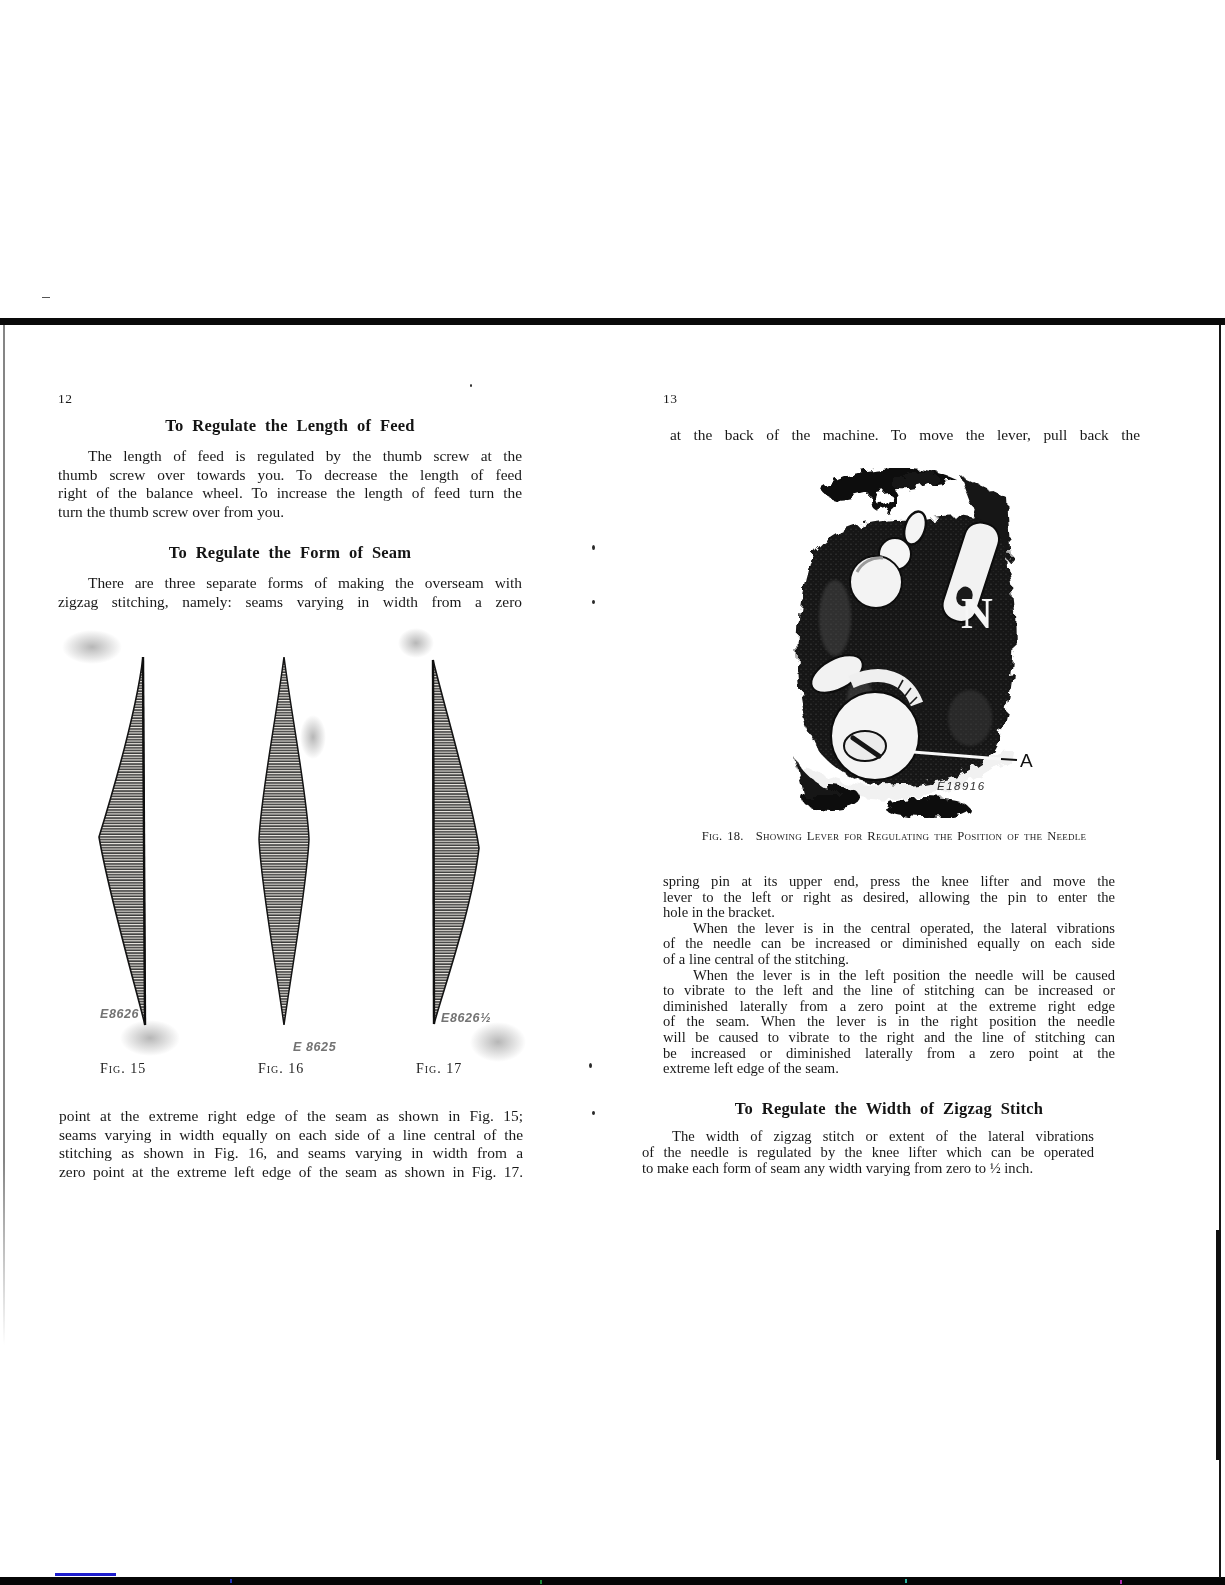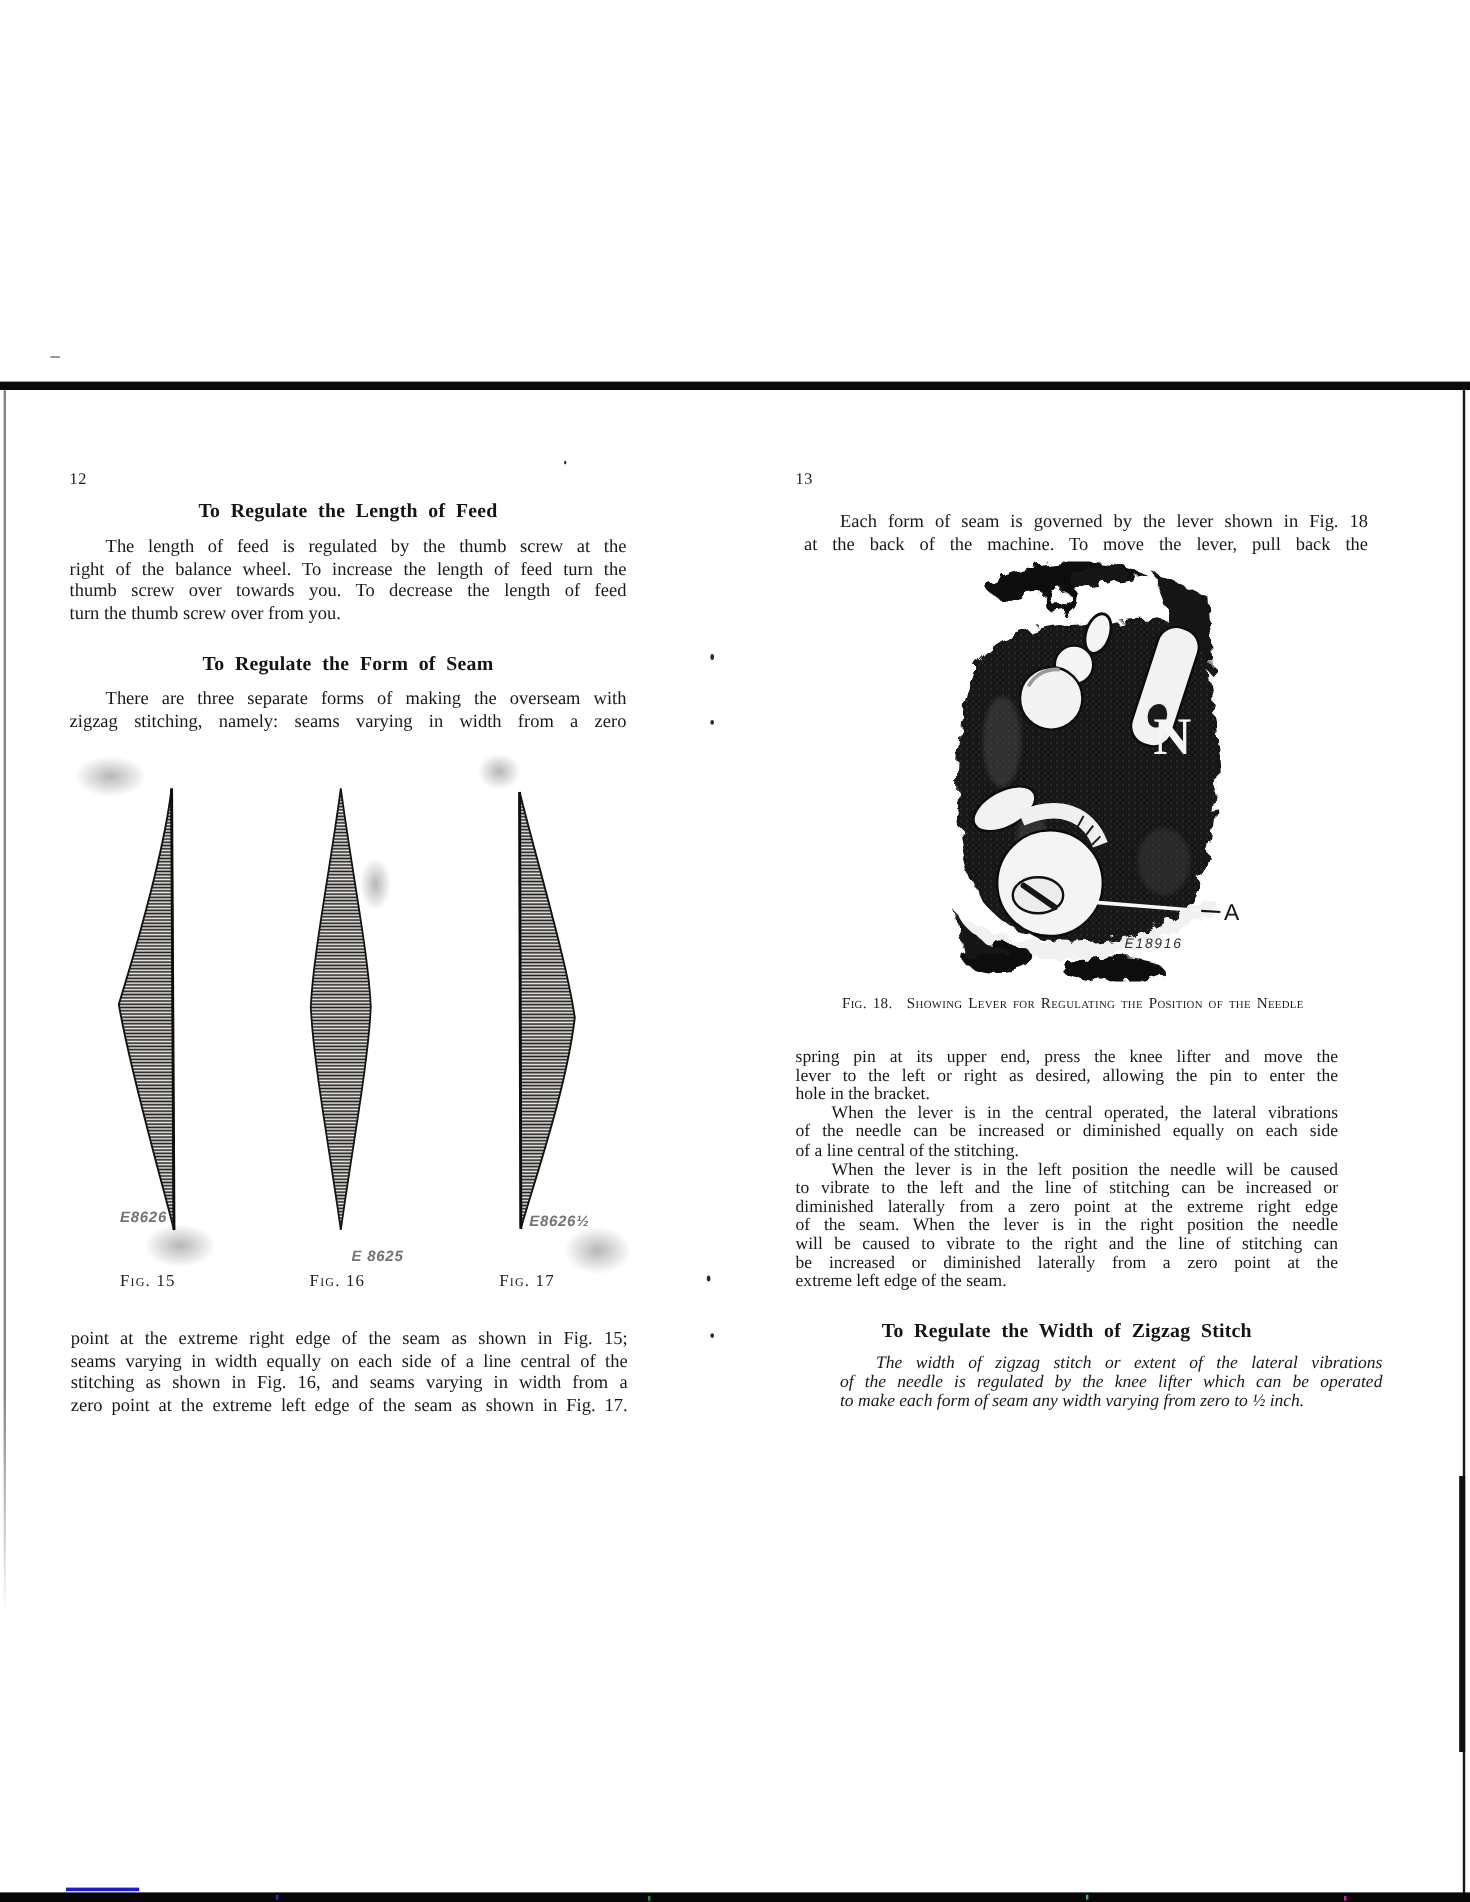--- a/index.html
+++ b/index.html
@@ -58,22 +58,22 @@
 <div class="smudge" style="left:300px;top:715px;width:26px;height:44px;"></div>
 <div class="smudge" style="left:120px;top:1020px;width:60px;height:36px;"></div>
 <div class="smudge" style="left:470px;top:1022px;width:56px;height:40px;"></div>
 
 <div class="pageno" style="left:58px;top:391px;width:464px;">12</div>
 
 <div class="heading" style="left:58px;top:416px;width:464px;">To Regulate the Length of Feed</div>
 
 <div class="abs body-l" style="left:58px;top:447px;width:464px;">
   <div class="jline ind">The length of feed is regulated by the thumb screw at the</div>
+  <div class="jline">thumb screw over towards you.  To decrease the length of feed</div>
   <div class="jline">right of the balance wheel.  To increase the length of feed turn the</div>
-  <div class="jline">thumb screw over towards you.  To decrease the length of feed</div>
   <div class="jline end">turn the thumb screw over from you.</div>
 </div>
 
 <div class="heading" style="left:58px;top:543px;width:464px;">To Regulate the Form of Seam</div>
 
 <div class="abs body-l" style="left:58px;top:574px;width:464px;">
   <div class="jline ind">There are three separate forms of making the overseam with</div>
   <div class="jline">zigzag stitching, namely: seams varying in width from a zero</div>
 </div>
 
@@ -115,21 +115,20 @@
 <div class="abs body-l" style="left:59px;top:1107px;width:464px;">
   <div class="jline">point at the extreme right edge of the seam as shown in Fig. 15;</div>
   <div class="jline">seams varying in width equally on each side of a line central of the</div>
   <div class="jline">stitching as shown in Fig. 16, and seams varying in width from a</div>
   <div class="jline">zero point at the extreme left edge of the seam as shown in Fig. 17.</div>
 </div>
 
 <div class="pageno" style="left:663px;top:391px;width:474px;">13</div>
 
 <div class="abs body-l" style="left:670px;top:426px;width:470px;">
-  <div class="jline ind">Each form of seam is governed by the lever shown in Fig. 18</div>
   <div class="jline">at the back of the machine.  To move the lever, pull back the</div>
 </div>
 
 <svg class="abs" style="left:765px;top:468px;" width="300" height="350" viewBox="0 0 300 350">
   <defs>
     <filter id="rough" x="-15%" y="-15%" width="130%" height="130%">
       <feTurbulence type="fractalNoise" baseFrequency="0.09" numOctaves="2" result="n"></feTurbulence>
       <feDisplacementMap in="SourceGraphic" in2="n" scale="14"></feDisplacementMap>
     </filter>
     <filter id="soft">
@@ -221,17 +220,17 @@
     <div class="jline">diminished laterally from a zero point at the extreme right edge</div>
     <div class="jline">of the seam.  When the lever is in the right position the needle</div>
     <div class="jline">will be caused to vibrate to the right and the line of stitching can</div>
     <div class="jline">be increased or diminished laterally from a zero point at the</div>
     <div class="jline end">extreme left edge of the seam.</div>
   </div>
 </div>
 
 <div class="heading" style="left:663px;top:1099px;width:452px;">To Regulate the Width of Zigzag Stitch</div>
 
-<div class="abs body-r" style="left:700px;top:1129px;width:452px;line-height:15.8px;font-style:italic;">
+<div class="abs body-r" style="left:642px;top:1129px;width:452px;line-height:15.8px;">
   <div class="jline ind">The width of zigzag stitch or extent of the lateral vibrations</div>
   <div class="jline">of the needle is regulated by the knee lifter which can be operated</div>
   <div class="jline end">to make each form of seam any width varying from zero to ½ inch.</div>
 </div>
 
 </body></html>

